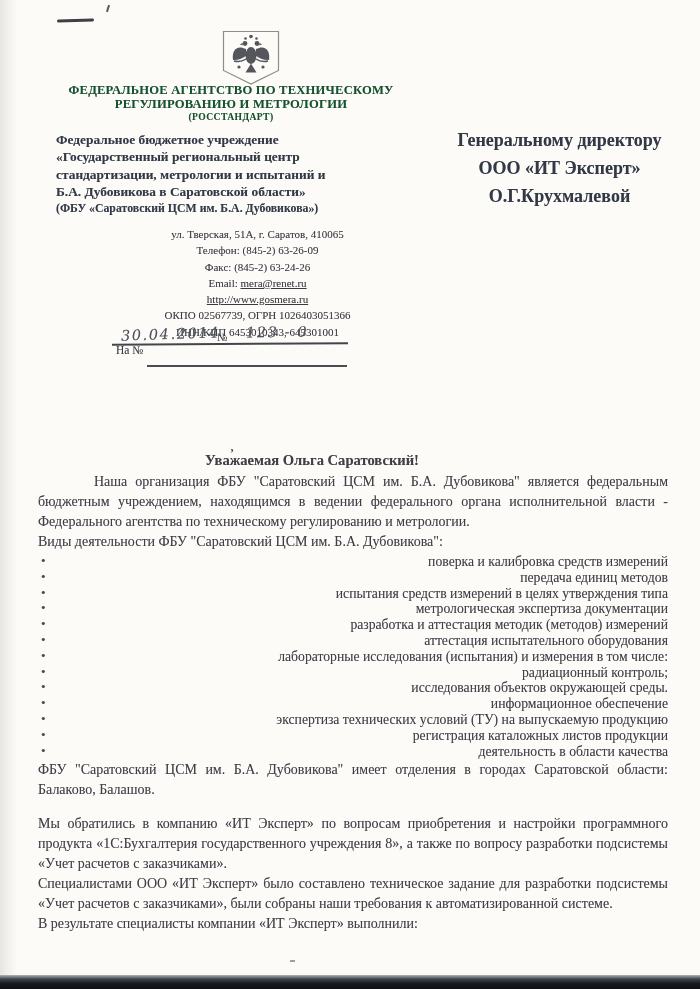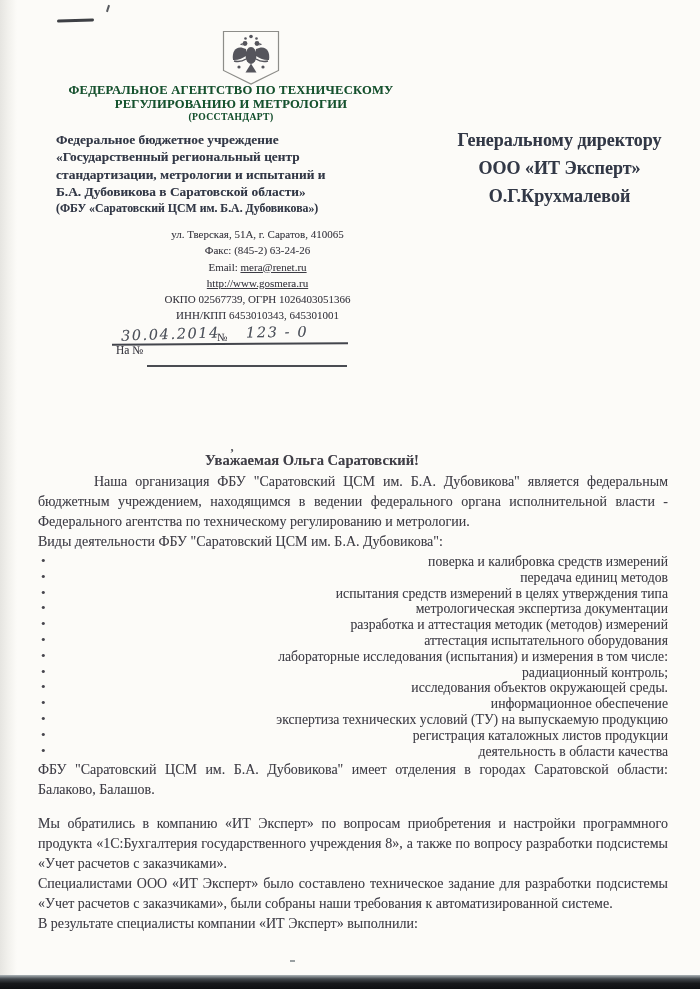--- a/index.html
+++ b/index.html
@@ -117,20 +117,21 @@
 
   <div class="addr-line">Генеральному директору</div>
       <div class="addr-line">ООО «ИТ Эксперт»</div>
       <div class="addr-line">О.Г.Крухмалевой</div>
     </div>
 
   <div class="contact">
     <div>
 
     <div class="contact-line">ул. Тверская, 51А, г. Саратов, 410065</div>
+        <div class="contact-line">Телефон: (845-2) 63-26-09</div>
         <div class="contact-line">Факс: (845-2) 63-24-26</div>
       </div>
     <div class="contact-line"><span>Email: </span><span class="link">mera@renet.ru</span></div>
     <div class="contact-line link">http://www.gosmera.ru</div>
     <div class="contact-line">ОКПО 02567739, ОГРН 1026403051366</div>
     <div class="contact-line">ИНН/КПП 6453010343, 645301001</div>
   </div>
 
   <div class="hand date-hand">30.04.2014</div>
   <div class="no-sign">№</div>

